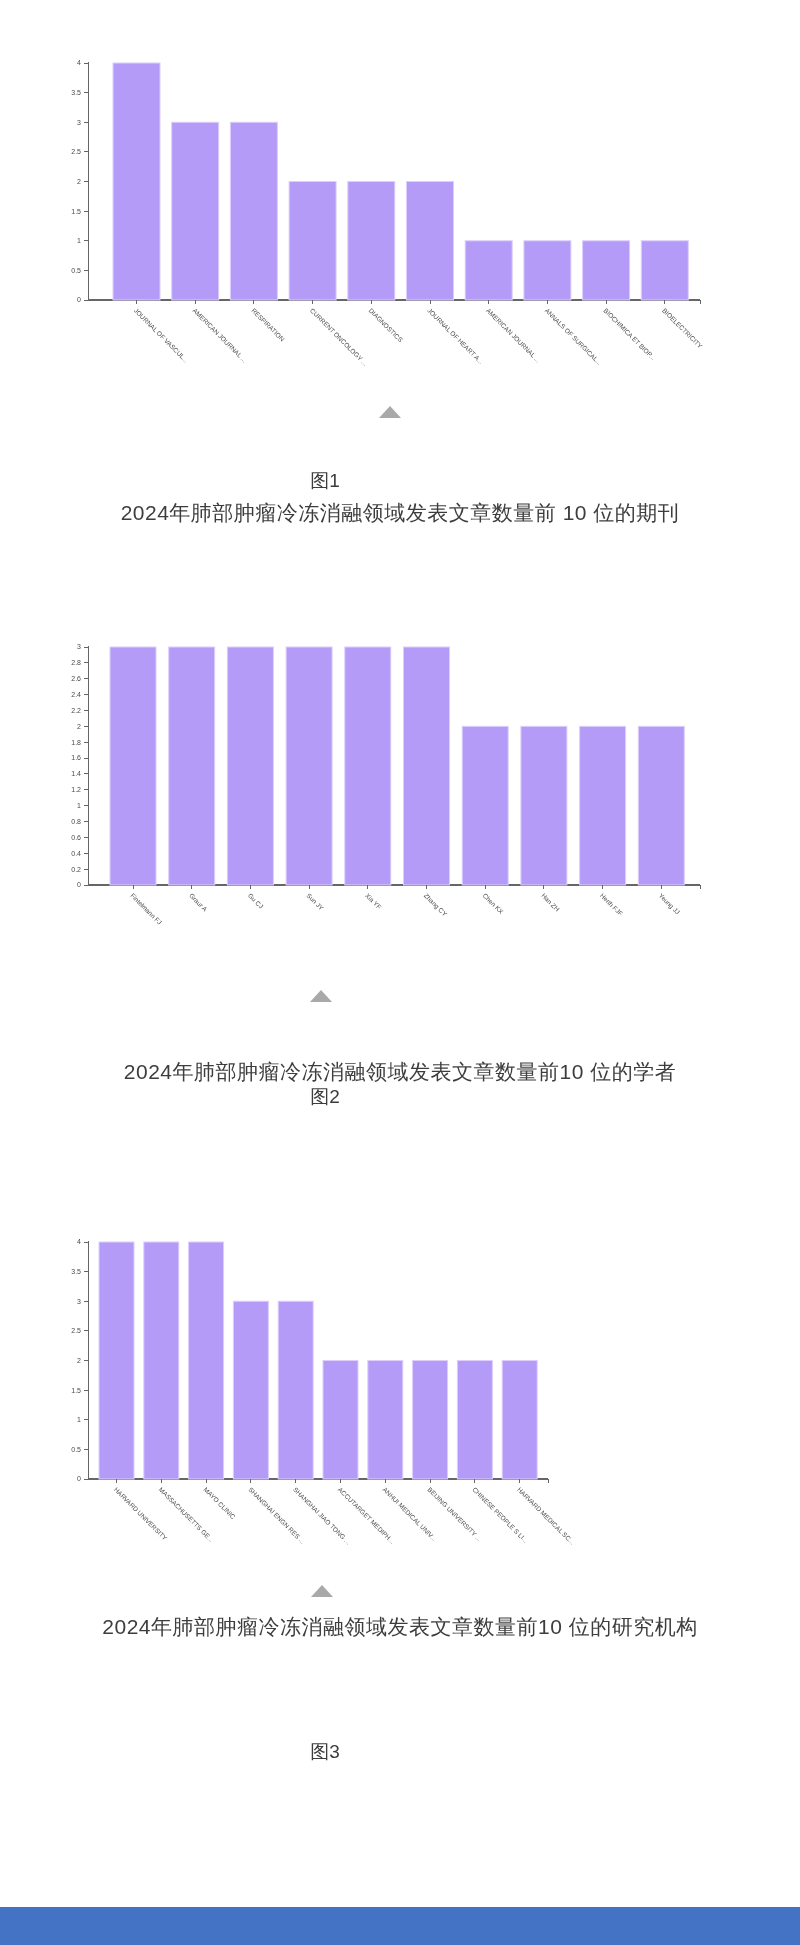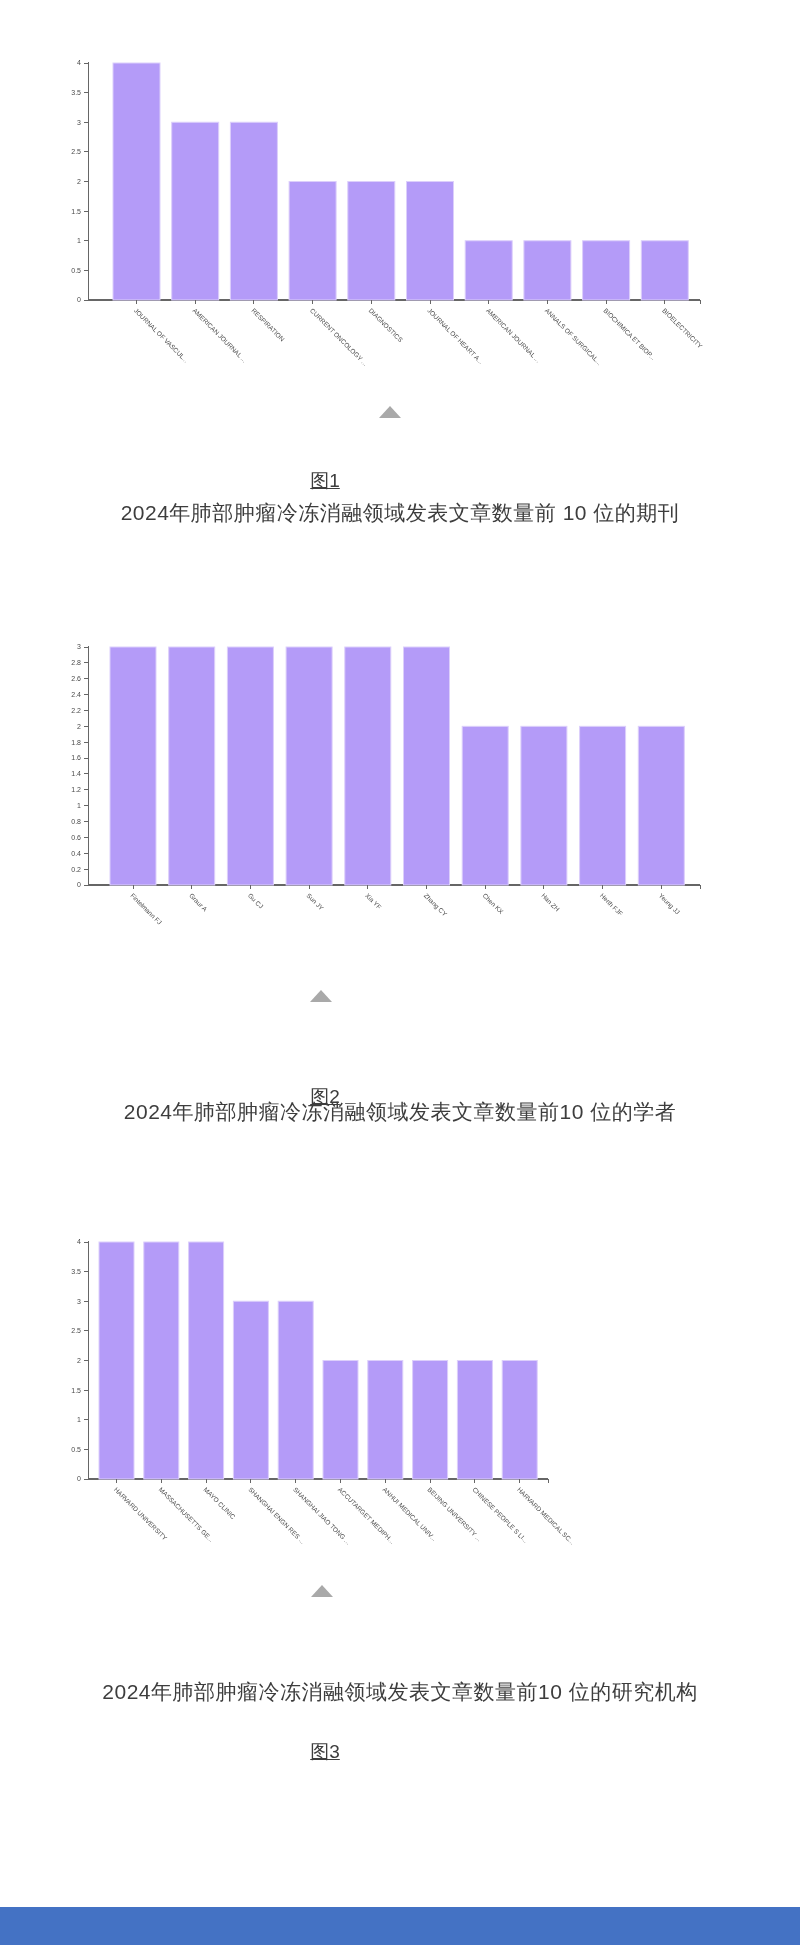--- a/index.html
+++ b/index.html
@@ -6,21 +6,21 @@
   .page{
     position:relative;width:800px;height:1945px;background:#ffffff;
     font-family:"Liberation Sans","DejaVu Sans",sans-serif;overflow:hidden;
   }
   .chart{position:absolute;left:0;width:760px;height:350px;}
   svg text{font-family:"Liberation Sans","DejaVu Sans",sans-serif;}
   .collapse{position:absolute;width:22px;height:12px;cursor:pointer;}
   .tri{width:0;height:0;border-left:11px solid transparent;border-right:11px solid transparent;border-bottom:12px solid #a9a9a9;}
   .figlabel{
     position:absolute;left:0;width:650px;text-align:center;
-    font-size:19px;color:#3d3d3d;line-height:30px;text-decoration:underline;
+    font-size:19px;color:#3d3d3d;line-height:30px;
   }
   .figtext{
     position:absolute;left:0;width:800px;text-align:center;
     font-size:21px;color:#3d3d3d;line-height:30px;letter-spacing:0.5px;
   }
   .footer-bar{position:absolute;left:0;top:1907px;width:800px;height:38px;}
 </style>
 </head>
 <body>
 
@@ -152,21 +152,21 @@
           <text transform="translate(599.6,271) rotate(45)" text-anchor="start" font-size="6.5" fill="#4a4a4a">Herth FJF</text>
           <rect x="638.3000000000001" y="101.33333333333334" width="46" height="158.66666666666666" fill="#b49bf8" stroke="#dccffb" stroke-width="1"></rect>
           <line x1="661.3000000000001" y1="260" x2="661.3000000000001" y2="264" stroke="#666666" stroke-width="1" shape-rendering="crispEdges"></line>
           <text transform="translate(658.3000000000001,271) rotate(45)" text-anchor="start" font-size="6.5" fill="#4a4a4a">Yeung JJ</text>
           <line x1="700" y1="260" x2="700" y2="264" stroke="#666666" stroke-width="1" shape-rendering="crispEdges"></line>
         </svg></div>
     <div class="collapse" style="left:310px;top:990px">
       <div class="tri" style="border-bottom-color: rgb(169, 169, 169);"></div>
     </div>
     <div class="figlabel" style="top:1082px">图2</div>
-    <div class="figtext" style="top:1097px">2024年肺部肿瘤冷冻消融领域发表文章数量前10 位的学者</div>
+    <div class="figtext" style="top:1057px">2024年肺部肿瘤冷冻消融领域发表文章数量前10 位的学者</div>
   </section>
 
   <section>
     <div class="chart" id="chart-2" style="top:1219px"><svg width="760" height="350" viewBox="0 0 760 350">
           <line x1="88" y1="22" x2="88" y2="260" stroke="#666666" stroke-width="1" shape-rendering="crispEdges"></line>
           <line x1="88" y1="260" x2="548" y2="260" stroke="#666666" stroke-width="1.4" shape-rendering="crispEdges"></line>
           <line x1="84" y1="260" x2="88" y2="260" stroke="#666666" stroke-width="1" shape-rendering="crispEdges"></line>
           <text x="81" y="262.4" text-anchor="end" font-size="7" fill="#4a4a4a">0</text>
           <line x1="84" y1="230.375" x2="88" y2="230.375" stroke="#666666" stroke-width="1" shape-rendering="crispEdges"></line>
           <text x="81" y="232.775" text-anchor="end" font-size="7" fill="#4a4a4a">0.5</text>
@@ -213,18 +213,18 @@
           <text transform="translate(471.9,271) rotate(45)" text-anchor="start" font-size="6.5" fill="#4a4a4a">CHINESE PEOPLE S LI...</text>
           <rect x="502.2" y="141.5" width="35" height="118.5" fill="#b49bf8" stroke="#dccffb" stroke-width="1"></rect>
           <line x1="519.7" y1="260" x2="519.7" y2="264" stroke="#666666" stroke-width="1" shape-rendering="crispEdges"></line>
           <text transform="translate(516.7,271) rotate(45)" text-anchor="start" font-size="6.5" fill="#4a4a4a">HARVARD MEDICAL SC...</text>
           <line x1="548" y1="260" x2="548" y2="264" stroke="#666666" stroke-width="1" shape-rendering="crispEdges"></line>
         </svg></div>
     <div class="collapse" style="left:311px;top:1585px">
       <div class="tri" style="border-bottom-color: rgb(169, 169, 169);"></div>
     </div>
     <div class="figlabel" style="top:1737px">图3</div>
-    <div class="figtext" style="top:1677px">2024年肺部肿瘤冷冻消融领域发表文章数量前10 位的研究机构</div>
+    <div class="figtext" style="top:1612px">2024年肺部肿瘤冷冻消融领域发表文章数量前10 位的研究机构</div>
   </section>
 
   <div class="footer-bar" style="background: rgb(68, 114, 196);"></div>
 
 </div>
 
 </body></html>

